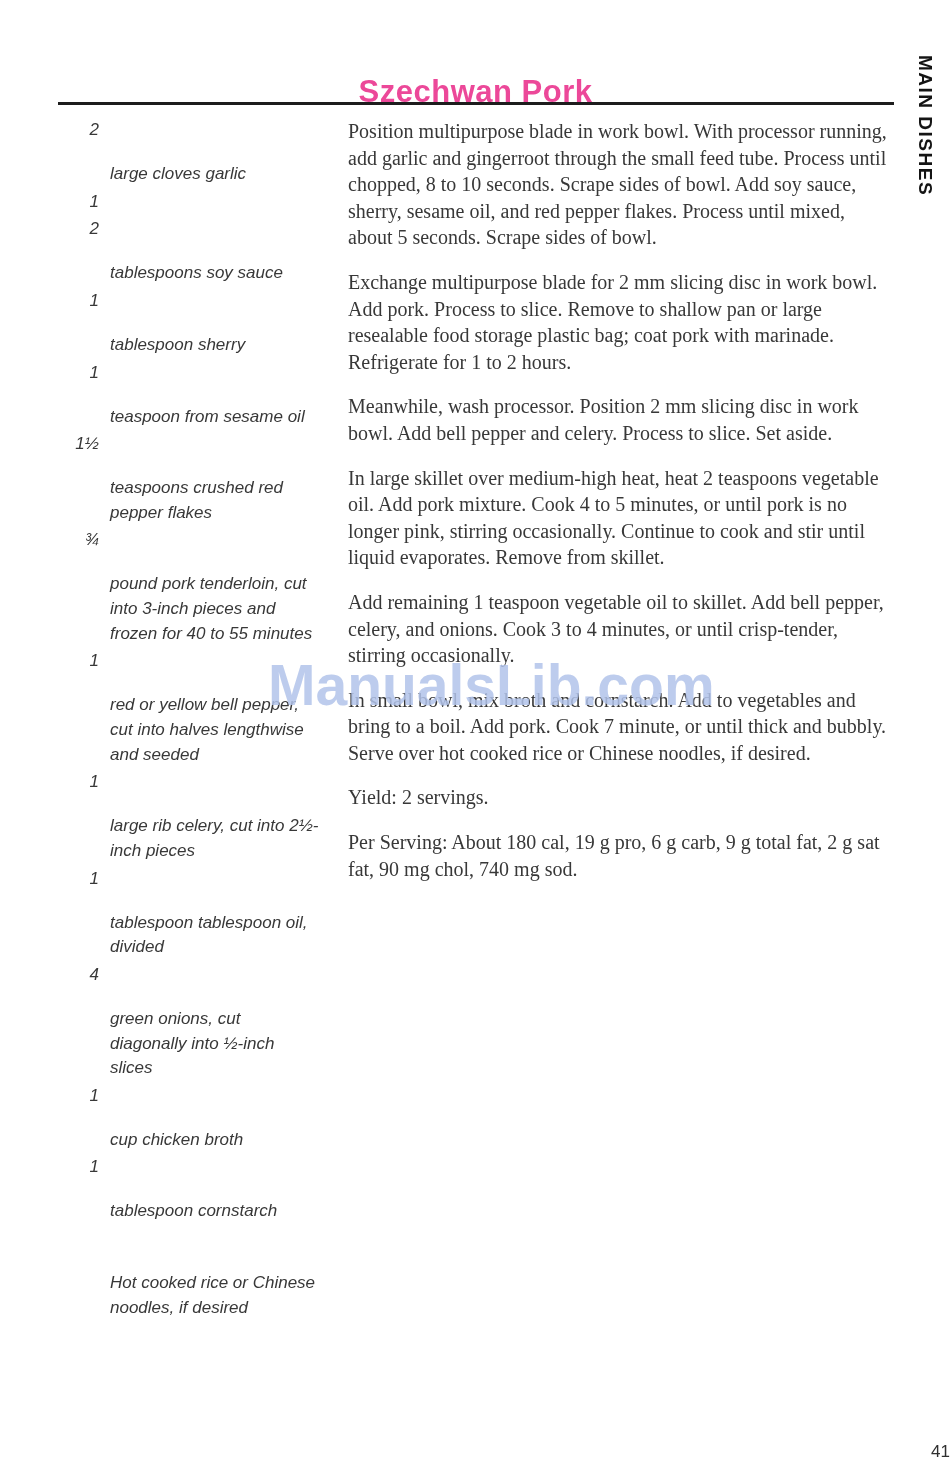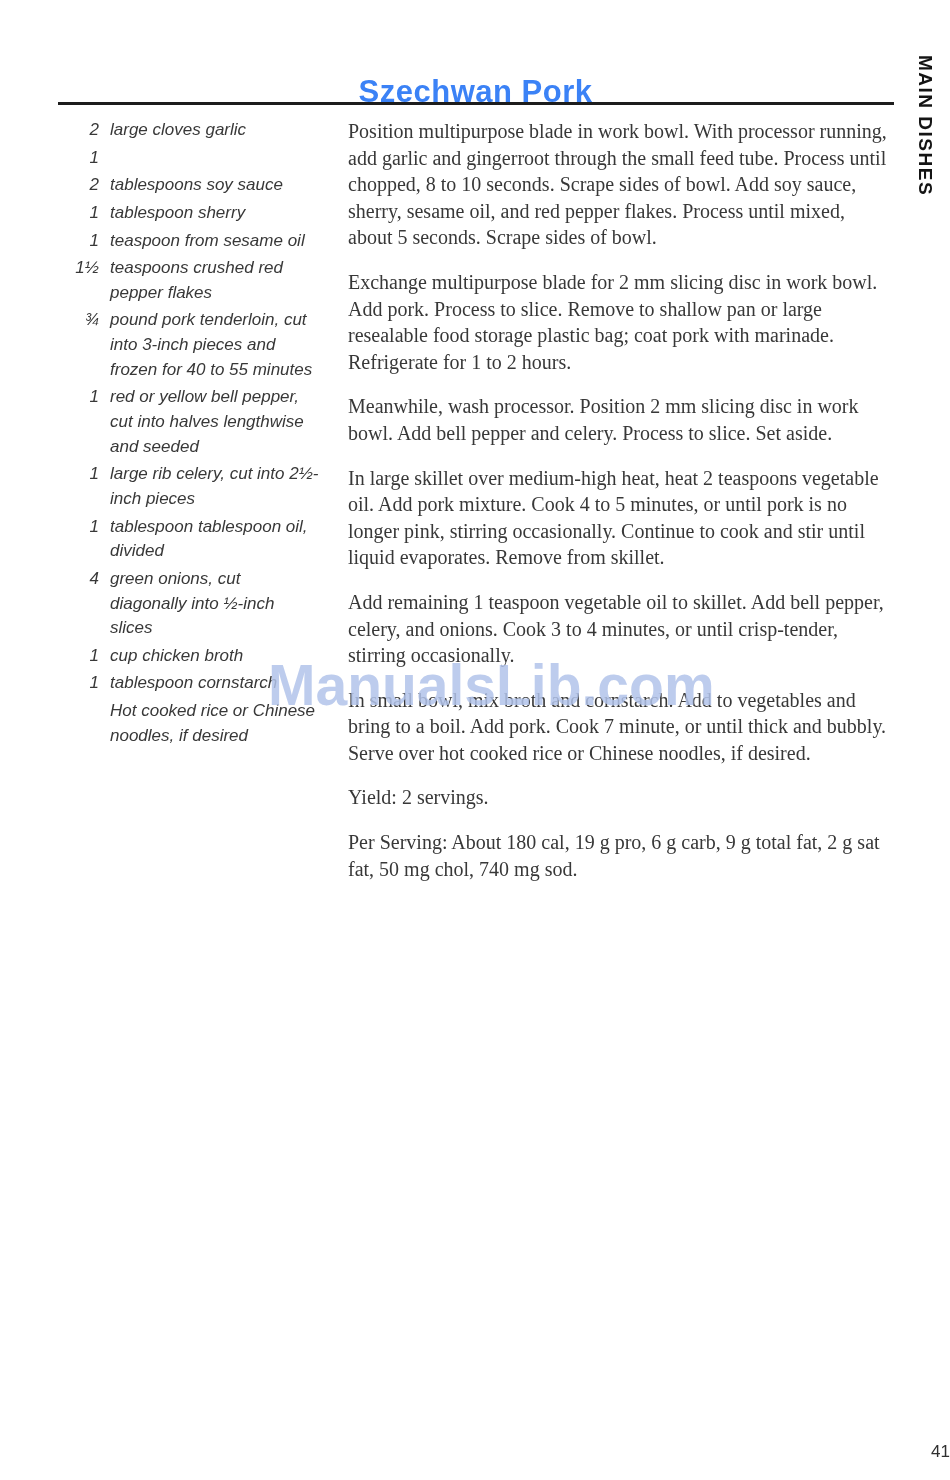--- a/index.html
+++ b/index.html
@@ -17,21 +17,21 @@
     overflow: hidden;
   }
   .page-title {
     position: absolute;
     top: 53px;
     left: 58px;
     width: 835px;
     text-align: center;
     font-size: 31px;
     font-weight: bold;
-    color: #3b82f6;
+    color: #ec4899;
     letter-spacing: 0.5px;
   }
   .title-rule {
     position: absolute;
     top: 102px;
     left: 58px;
     width: 836px;
     height: 0;
     border-top: 3px solid #1d1d1d;
   }
@@ -61,20 +61,21 @@
     margin-bottom: 3px;
   }
   .ing-qty {
     flex: 0 0 52px;
     text-align: right;
     padding-right: 11px;
     box-sizing: border-box;
   }
   .ing-text {
     flex: 1;
+    margin-top: 44px;
   }
   .instructions {
     position: absolute;
     top: 118px;
     left: 348px;
     width: 546px;
     font-size: 20px;
     line-height: 1.33;
   }
   .instructions p {
@@ -172,20 +173,20 @@
   </div>
 
   <div class="instructions">
     <p>Position multipurpose blade in work bowl. With processor running, add garlic and gingerroot through the small feed tube. Process until chopped, 8 to 10 seconds. Scrape sides of bowl. Add soy sauce, sherry, sesame oil, and red pepper flakes. Process until mixed, about 5 seconds. Scrape sides of bowl.</p>
     <p>Exchange multipurpose blade for 2 mm slicing disc in work bowl. Add pork. Process to slice. Remove to shallow pan or large resealable food storage plastic bag; coat pork with marinade. Refrigerate for 1 to 2 hours.</p>
     <p>Meanwhile, wash processor. Position 2 mm slicing disc in work bowl. Add bell pepper and celery. Process to slice. Set aside.</p>
     <p>In large skillet over medium-high heat, heat 2 teaspoons vegetable oil. Add pork mixture. Cook 4 to 5 minutes, or until pork is no longer pink, stirring occasionally. Continue to cook and stir until liquid evaporates. Remove from skillet.</p>
     <p>Add remaining 1 teaspoon vegetable oil to skillet. Add bell pepper, celery, and onions. Cook 3 to 4 minutes, or until crisp-tender, stirring occasionally.</p>
     <p>In small bowl, mix broth and cornstarch. Add to vegetables and bring to a boil. Add pork. Cook 7 minute, or until thick and bubbly. Serve over hot cooked rice or Chinese noodles, if desired.</p>
     <p>Yield: 2 servings.</p>
-    <p>Per Serving: About 180 cal, 19 g pro, 6 g carb, 9 g total fat, 2 g sat fat, 50 mg chol, 740 mg sod.</p>
+    <p>Per Serving: About 180 cal, 19 g pro, 6 g carb, 9 g total fat, 2 g sat fat, 90 mg chol, 740 mg sod.</p>
   </div>
 
   <div class="watermark">ManualsLib.com</div>
 
   <div class="page-number">41</div>
 
 </div>
 
 </body></html>

